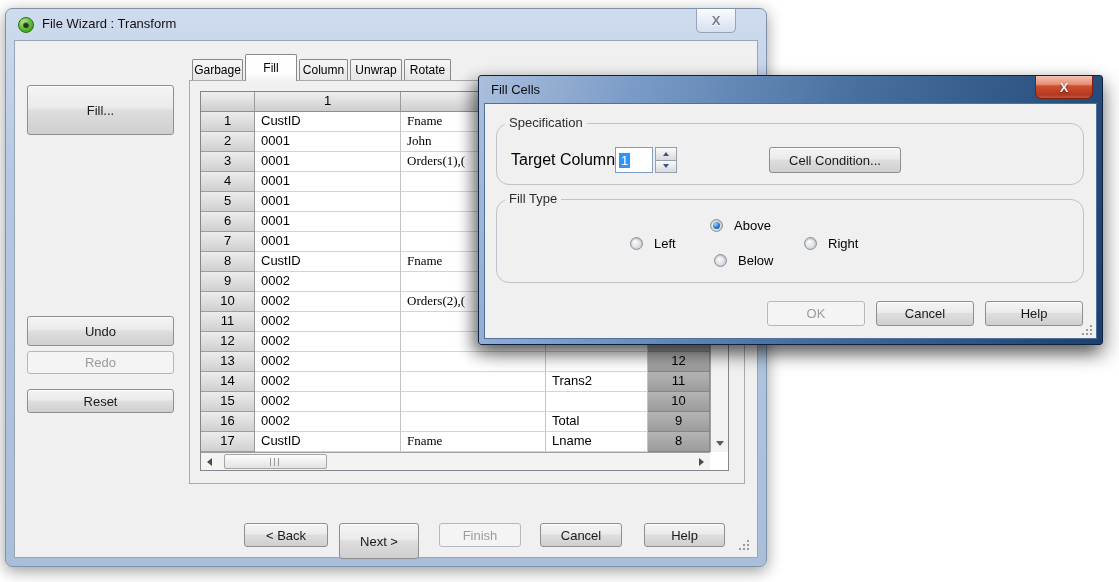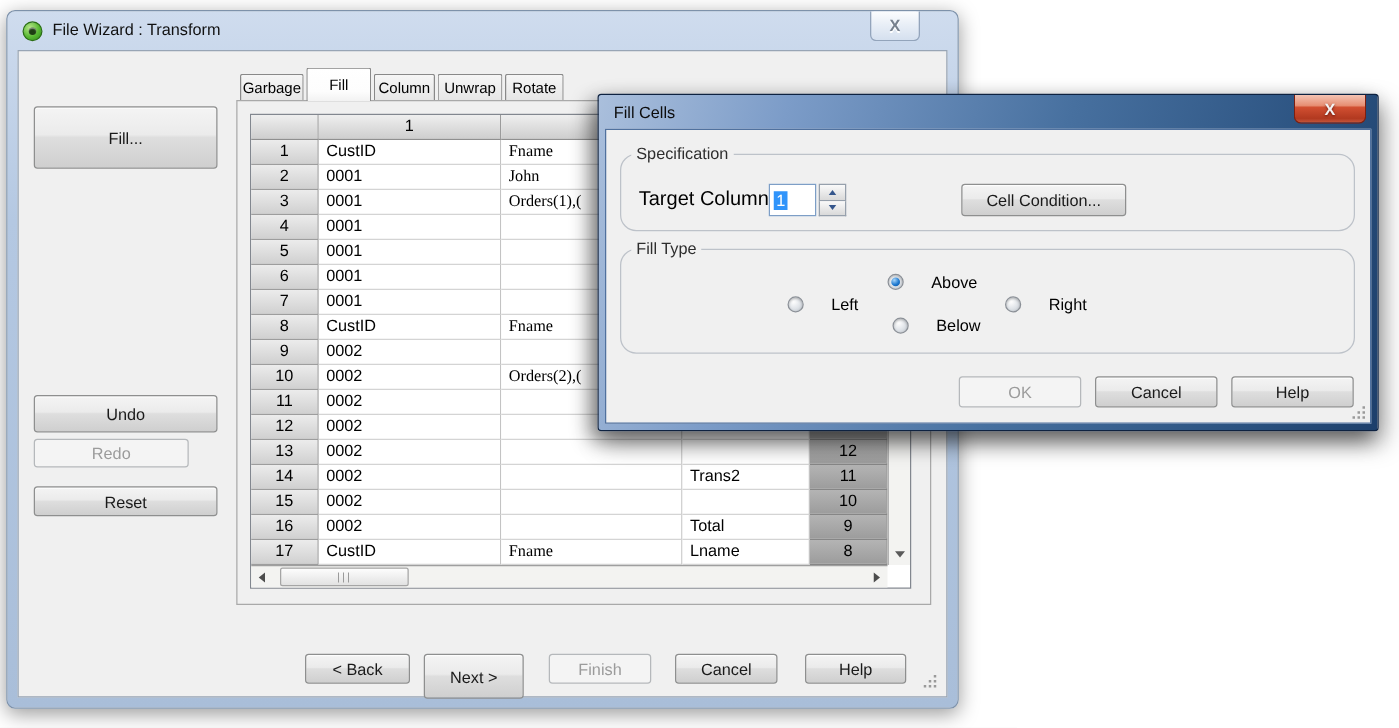--- a/index.html
+++ b/index.html
@@ -28,21 +28,21 @@
     background:#f0f0f0; border:1px solid #98a5b5; }
 
   
   .btn { display:flex; align-items:center; justify-content:center;
     border:1px solid #8e8f8f; border-radius:3px; font-size:13px; color:#1a1a1a;
     background:linear-gradient(#f4f4f4, #ebebeb 45%, #dedede 50%, #cfcfcf);
     box-shadow:inset 0 1px 0 rgba(255,255,255,0.8); cursor:default; font-family:inherit; }
   .btn.disabled { background:#f4f4f4; border-color:#b5b8bb; color:#9b9b9b; box-shadow:none; }
   .side-fill  { left:12px; top:44px;  width:147px; height:50px; }
   .side-undo  { left:12px; top:275px; width:147px; height:30px; }
-  .side-redo  { left:12px; top:310px; width:124px; height:23px; }
+  .side-redo  { left:12px; top:310px; width:147px; height:23px; }
   .side-reset { left:12px; top:348px; width:147px; height:24px; }
 
   
   .tab { position:absolute; height:21px; top:18px; display:flex; align-items:center; justify-content:center;
     border:1px solid #898989; border-bottom:none; border-radius:2px 2px 0 0;
     background:linear-gradient(#f6f6f6,#e6e6e6); font-size:12px; z-index:2; }
   .tab.active { top:13px; height:27px; background:linear-gradient(#ffffff,#fdfdfd 70%,#f2f2f2);
     z-index:3; font-size:12px; }
   .tab-garbage { left:177px; width:51px; }
   .tab-fill    { left:230px; width:52px; }
@@ -128,21 +128,21 @@
     display:flex; align-items:center; padding-left:3px; }
   .spin-field .sel { background:#3094fa; color:#fff; padding:0 2px; font-size:13px; }
   .spin-btns { width:22px; height:26px; display:flex; flex-direction:column; margin-left:2px; }
   .spin-up, .spin-down { flex:1; border:1px solid #96a0ac;
     background:linear-gradient(#fafafa,#d9d9d9); display:flex; align-items:center; justify-content:center; }
   .spin-down { border-top:none; }
   .spin-tri-up   { width:0;height:0;border:3px solid transparent;border-bottom:4px solid #35568c;border-top:none; }
   .spin-tri-down { width:0;height:0;border:3px solid transparent;border-top:4px solid #35568c;border-bottom:none; }
   .cell-cond { position:absolute; left:272px; top:23px; width:132px; height:26px; }
 
-  .radio-opt { position:absolute; display:flex; align-items:center; gap:22px; height:14px;text-align:right; }
+  .radio-opt { position:absolute; display:flex; align-items:center; gap:11px; height:14px;text-align:right; }
   .opt-left  { left:133px; top:36px; }
   .opt-above { left:213px; top:18px; }
   .opt-below { left:217px; top:53px; }
   .opt-right { left:307px; top:36px; }
   .radio { width:13px; height:13px; border-radius:50%; border:1px solid #8b9097;
     background:radial-gradient(circle at 35% 30%, #ffffff, #dfe3e8 55%, #bfc5cc);
     box-shadow:inset 0 1px 2px rgba(0,0,0,0.25); display:flex; align-items:center; justify-content:center; }
   .radio.on::after { content:""; width:7px; height:7px; border-radius:50%;
     background:radial-gradient(circle at 35% 30%, #a8d6fa, #1f7ad1 55%, #0a4f96); }
   .rlabel { font-size:13px; }

